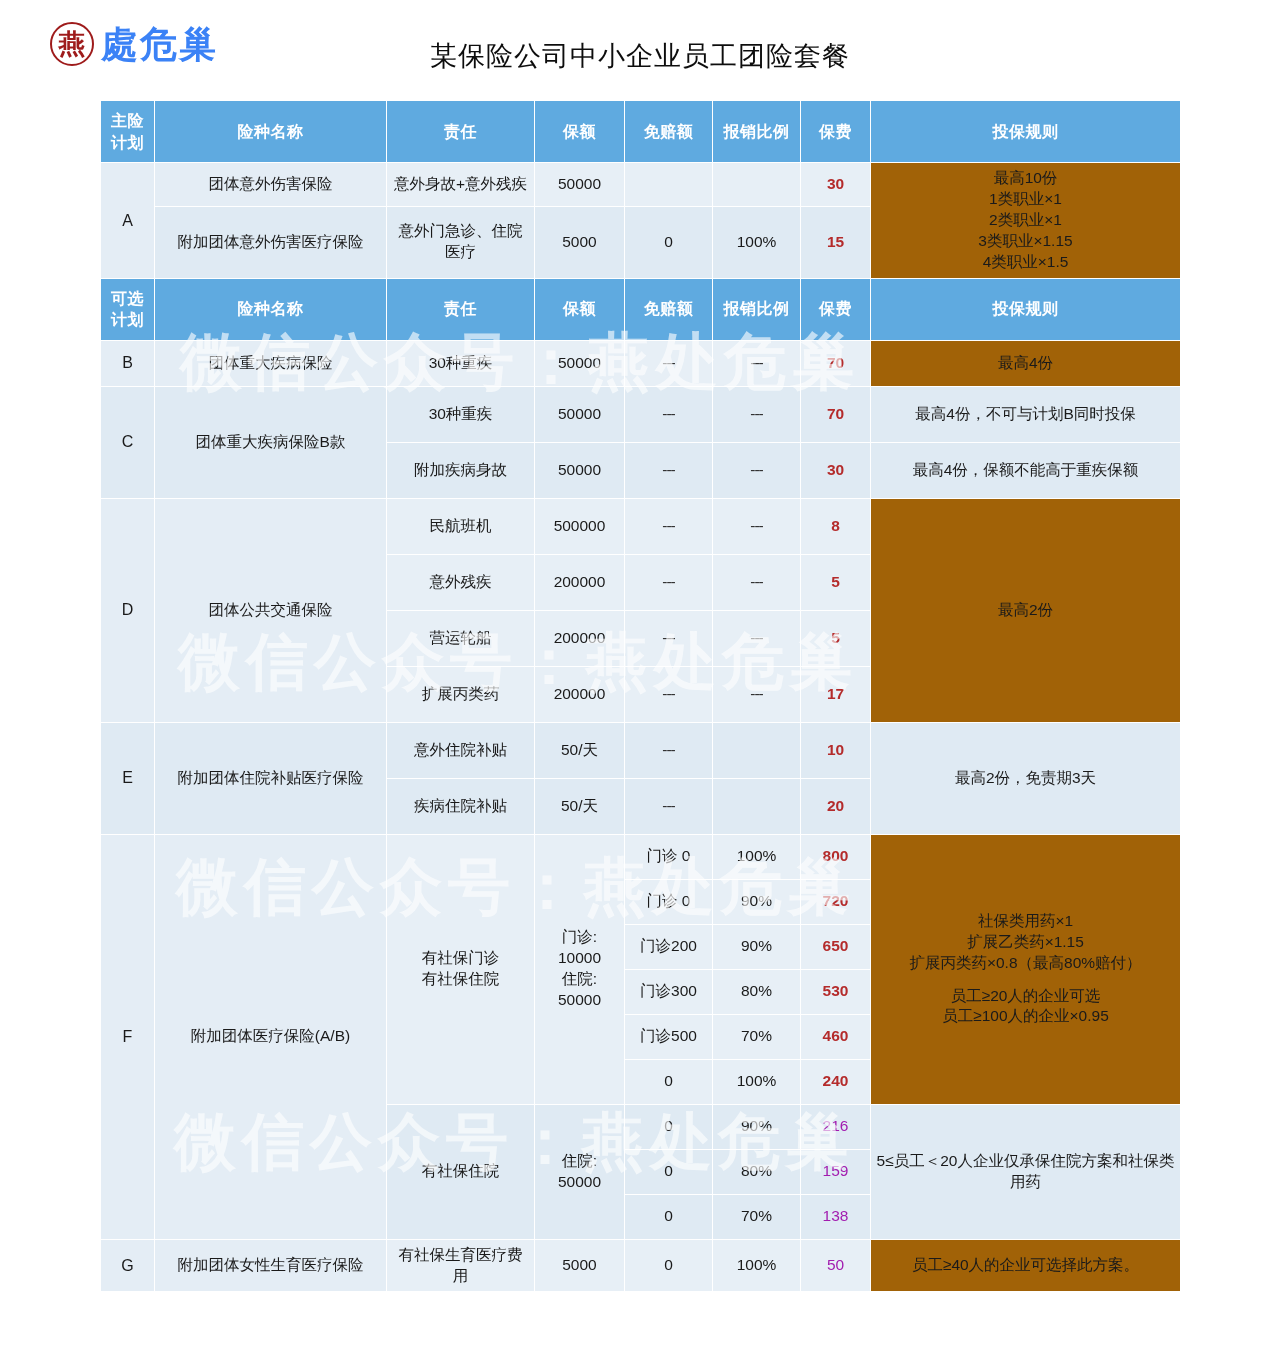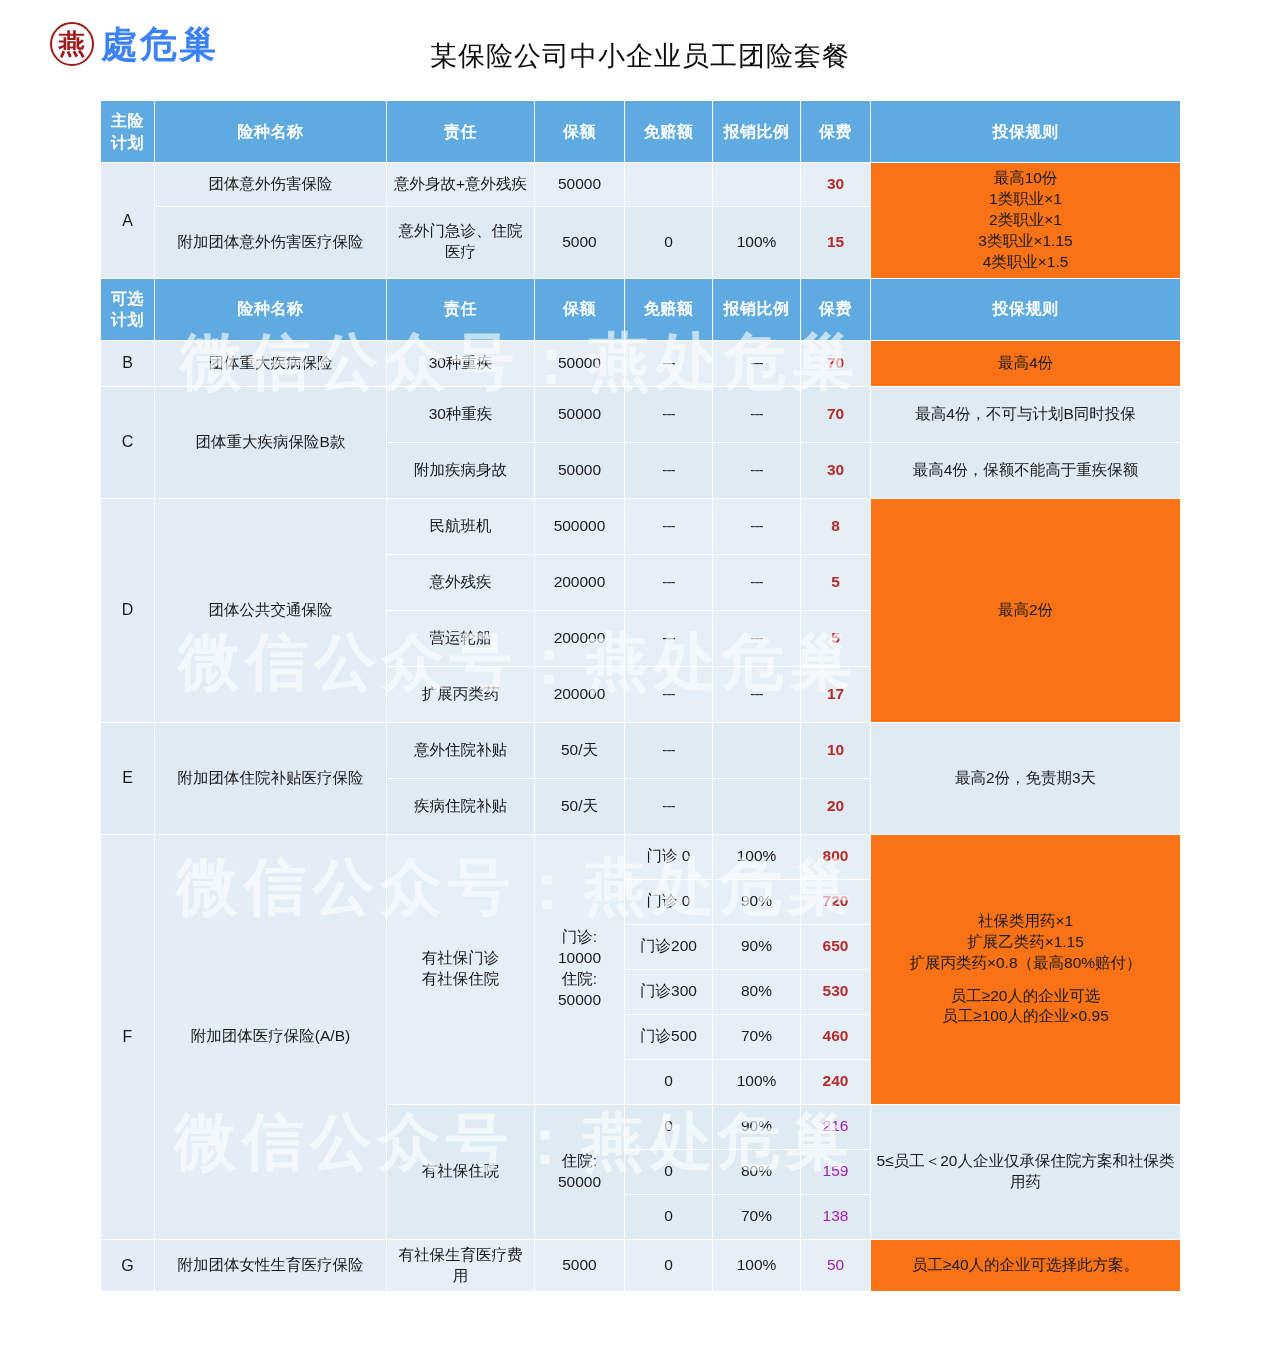--- a/index.html
+++ b/index.html
@@ -87,21 +87,21 @@
     height: 62px;
     letter-spacing: 0.5px;
   }
   tbody td { background: #E7EFF6; }
   tbody tr.alt td { background: #DFEAF3; }
   td.plan { font-size: 16px; background: #E4EDF5; }
   td.name { background: #E4EDF5; margin-left: 44px; }
   td.rule {
     text-align: left;
     padding-left: 12px;
-    background: #f97316;
+    background: #a16207;
     font-size: 15.5px;
   }
   td.rule .rl { display: block; white-space: nowrap; }
   td.rule .gap { display: block; height: 12px; }
   .red { color: #B42B2B; font-weight: bold; }
   .blk { color: #a21caf; }
   .dash { color: #333; letter-spacing: -1px; }
   td.duty, td.amount { white-space: pre-line; }
 
   

